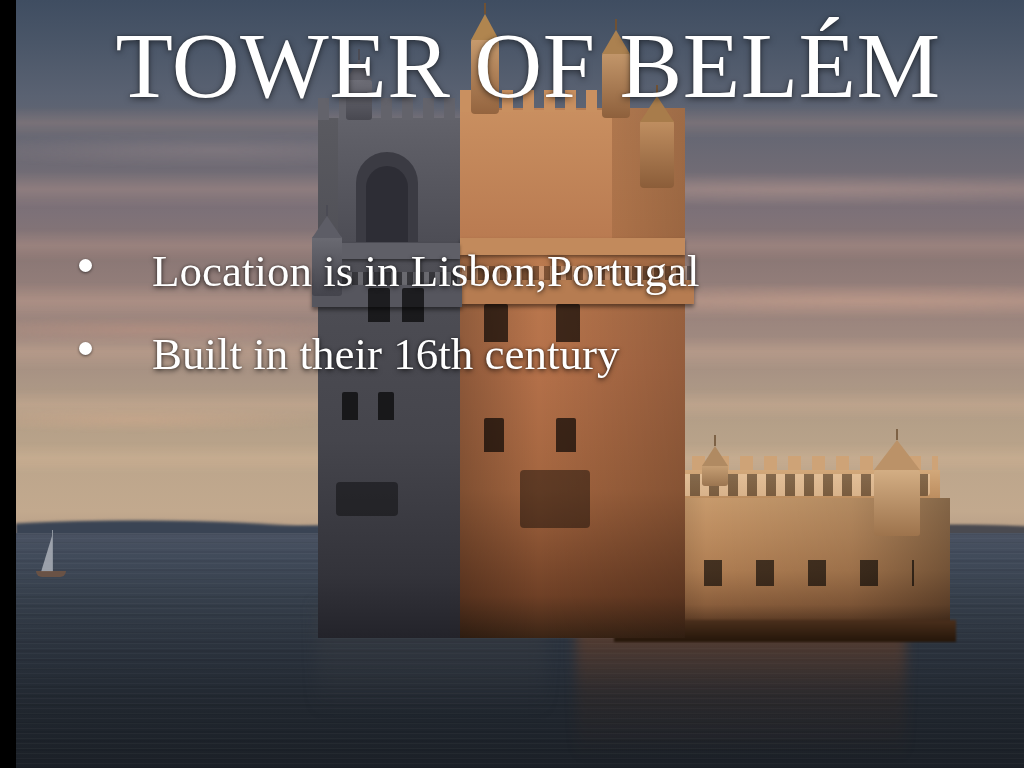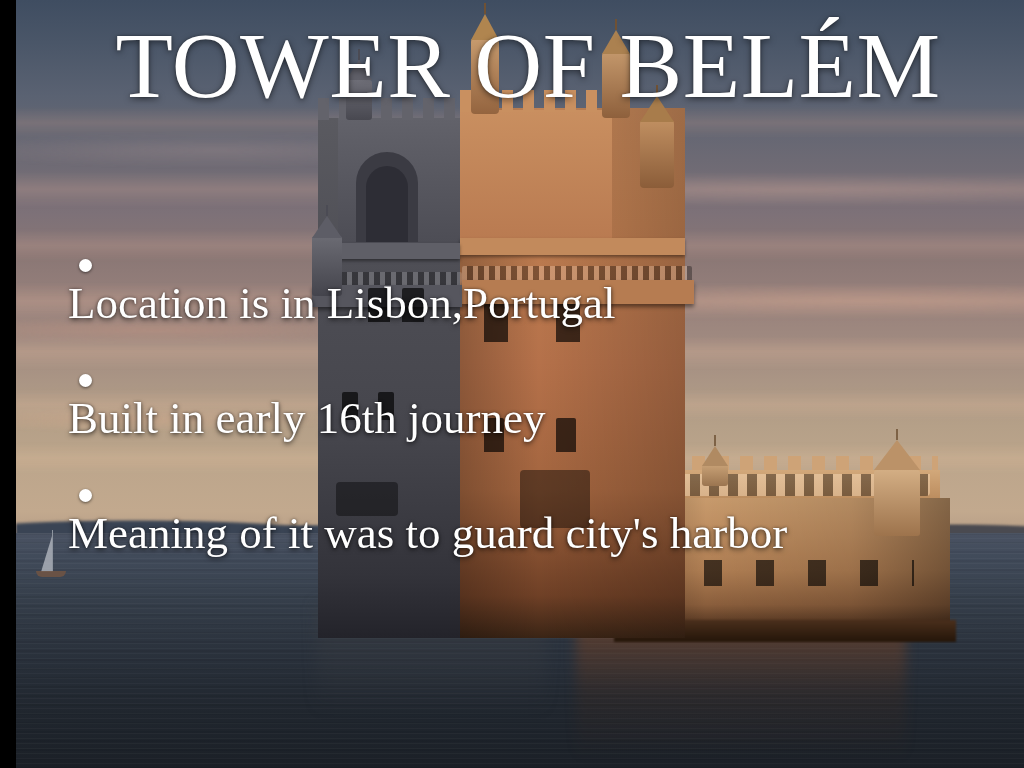--- a/index.html
+++ b/index.html
@@ -239,21 +239,20 @@
     width: 900px;
     color: #ffffff;
     font-size: 45px;
     line-height: 1.38;
     text-shadow: 0 2px 5px rgba(0,0,0,.6), 0 0 3px rgba(0,0,0,.4);
   }
   .bullet-row {
     display: flex;
     align-items: flex-start;
     margin-bottom: 21px;
-    flex-direction: column;
   }
   .bullet-dot {
     flex: 0 0 auto;
     width: 73px;
     display: flex;
     justify-content: flex-start;
     padding-left: 11px;
     padding-top: 19px;
   }
   .bullet-dot i {
@@ -375,25 +374,19 @@
       <div class="bullet-dot">
           <i></i>
         </div>
       <div class="bullet-text">Location is in Lisbon,Portugal</div>
     </div>
 
     <div class="bullet-row">
       <div class="bullet-dot">
           <i></i>
         </div>
-      <div class="bullet-text">Built in early 16th journey</div>
-    </div>
-
-    <div class="bullet-row">
-      <div class="bullet-dot">
-          <i></i>
-        </div>
-      <div class="bullet-text">Meaning of it was to guard city's harbor</div>
-    </div>
+      <div class="bullet-text">Built in their 16th century</div>
+    </div>
+
 
 
   </div>
 </div>
 
 </body></html>

